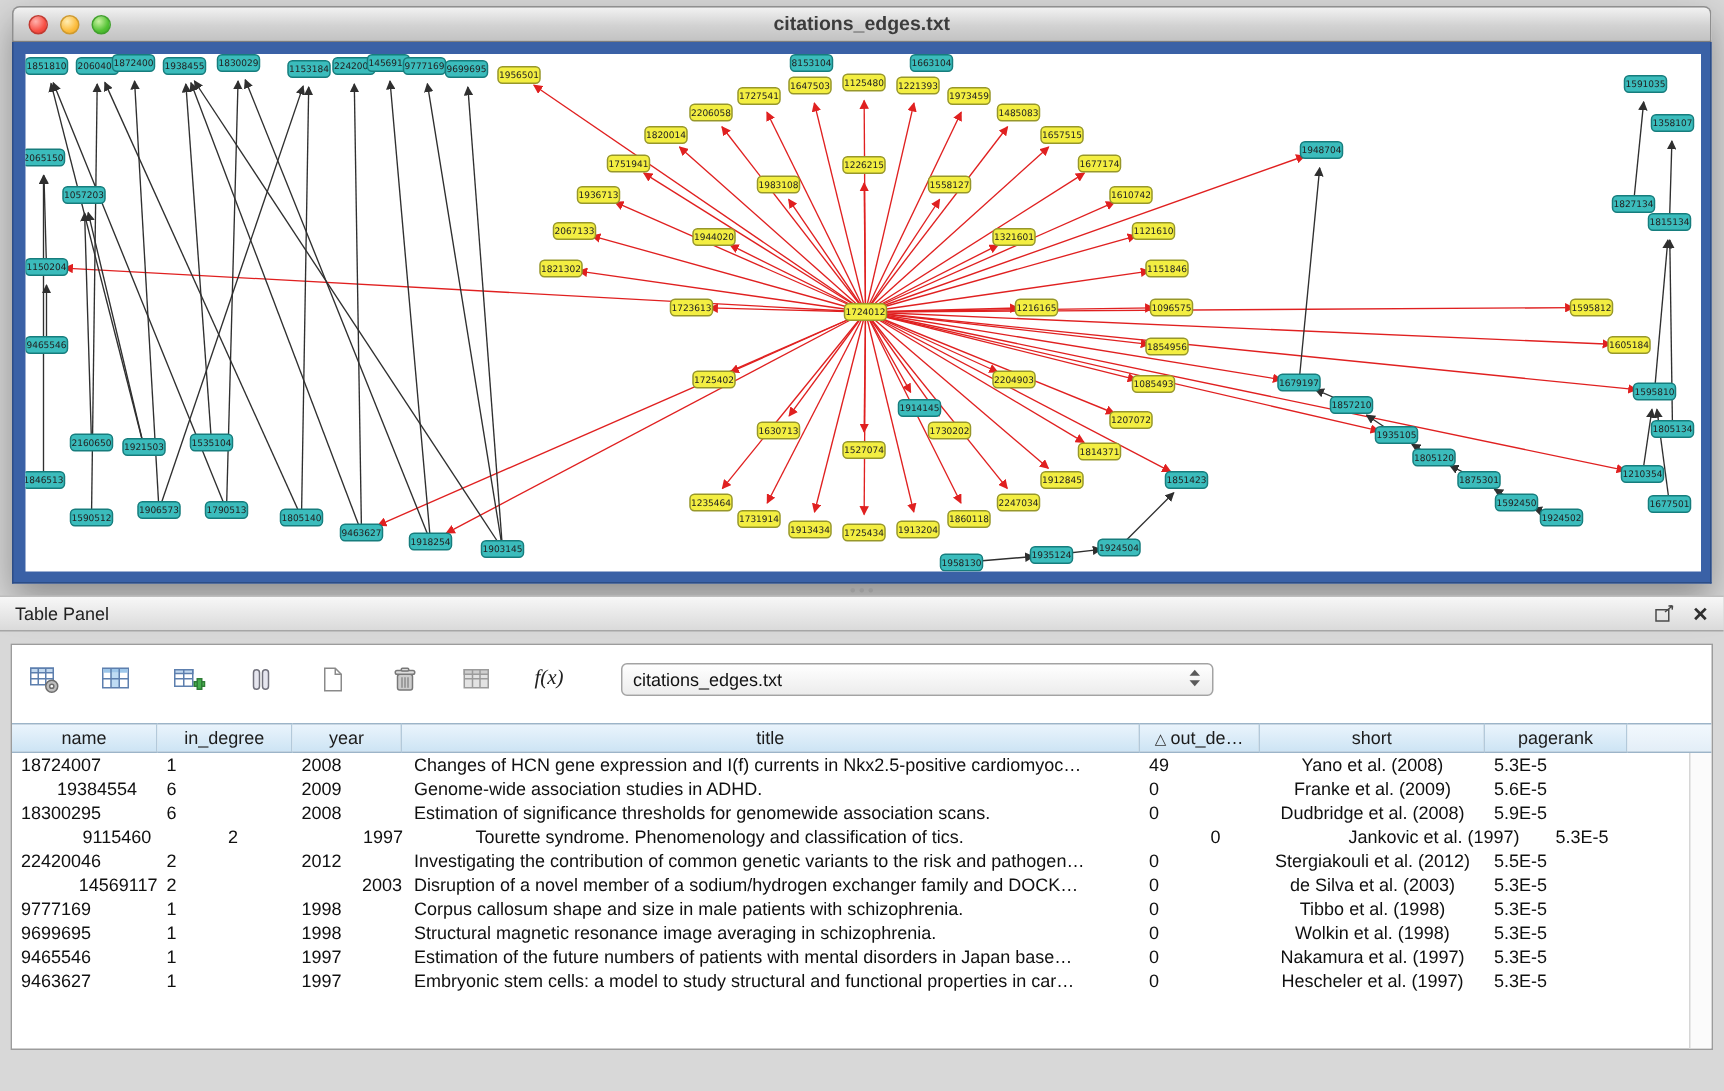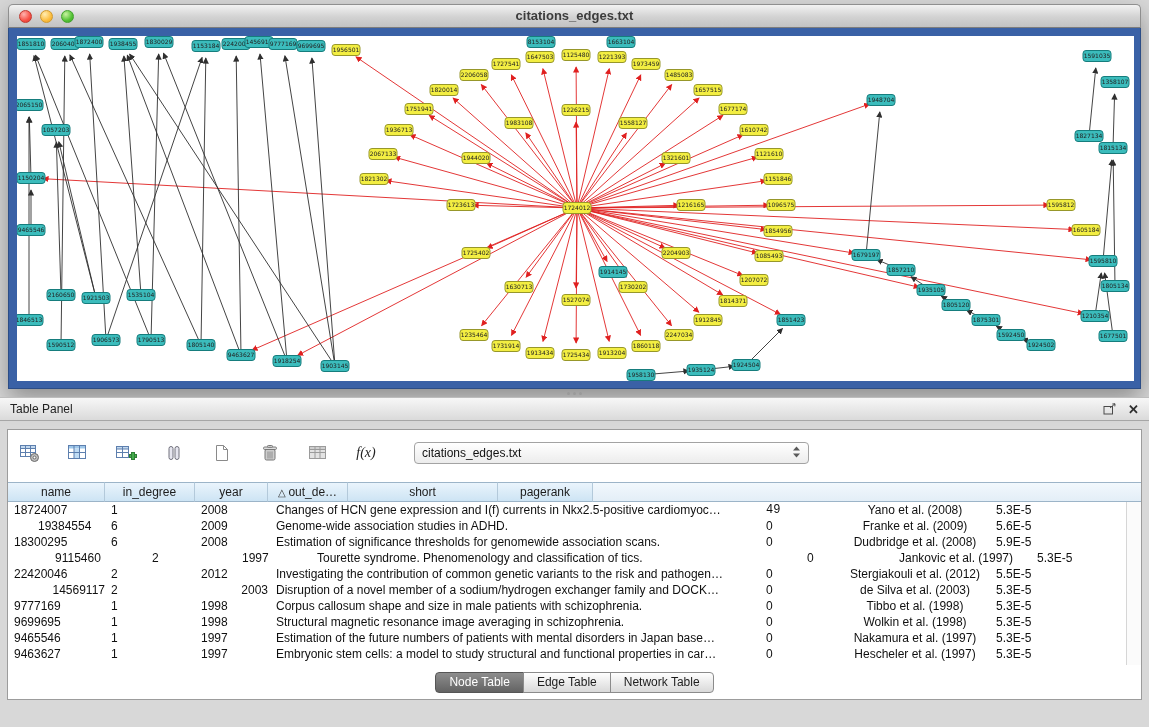--- a/index.html
+++ b/index.html
@@ -656,32 +656,33 @@
             </svg>
           </span>
         </div>
       </div>
 
       <div class="table-wrap">
         <div class="thead">
             <div class="th c0" style="width: 97px;">name</div>
             <div class="th c1" style="width: 90px;">in_degree</div>
             <div class="th c2" style="width: 73px;">year</div>
+            <div class="th c3" style="width: 492px;">title</div>
             <div class="th c4" style="width: 80px;"><span class="sort">△ </span>out_de…</div>
             <div class="th c5" style="width: 150px;">short</div>
             <div class="th c6" style="width: 95px;">pagerank</div>
             <div class="th filler"></div>
           </div>
         <div class="tbody">
             <div class="tr">
               <div class="td c0" style="width: 97px;">18724007</div>
               <div class="td c1" style="width: 90px;">1</div>
               <div class="td c2" style="width: 73px;">2008</div>
               <div class="td c3" style="width: 492px;">Changes of HCN gene expression and I(f) currents in Nkx2.5-positive cardiomyoc…</div>
-              <div class="td c4" style="width: 80px; font-family: Liberation Mono, monospace;">49</div>
+              <div class="td c4" style="width: 80px;">49</div>
               <div class="td c5" style="width: 150px;">Yano et al. (2008)</div>
               <div class="td c6" style="width: 95px;">5.3E-5</div>
             </div>
             <div class="tr">
               <div class="td c0" style="width: 97px; padding-left: 30px;">19384554</div>
               <div class="td c1" style="width: 90px;">6</div>
               <div class="td c2" style="width: 73px;">2009</div>
               <div class="td c3" style="width: 492px;">Genome-wide association studies in ADHD.</div>
               <div class="td c4" style="width: 80px;">0</div>
               <div class="td c5" style="width: 150px;">Franke et al. (2009)</div>
@@ -756,22 +757,17 @@
               <div class="td c2" style="width: 73px;">1997</div>
               <div class="td c3" style="width: 492px;">Embryonic stem cells: a model to study structural and functional properties in car…</div>
               <div class="td c4" style="width: 80px;">0</div>
               <div class="td c5" style="width: 150px;">Hescheler et al. (1997)</div>
               <div class="td c6" style="width: 95px;">5.3E-5</div>
             </div>
           </div>
         <div class="vscroll"></div>
       </div>
 
-      <div class="tabs-row">
-          <div class="tab active">Node Table</div>
-          <div class="tab">Edge Table</div>
-          <div class="tab">Network Table</div>
-        </div>
     </div>
   </section>
 
 
 </div>
 
 </body></html>

